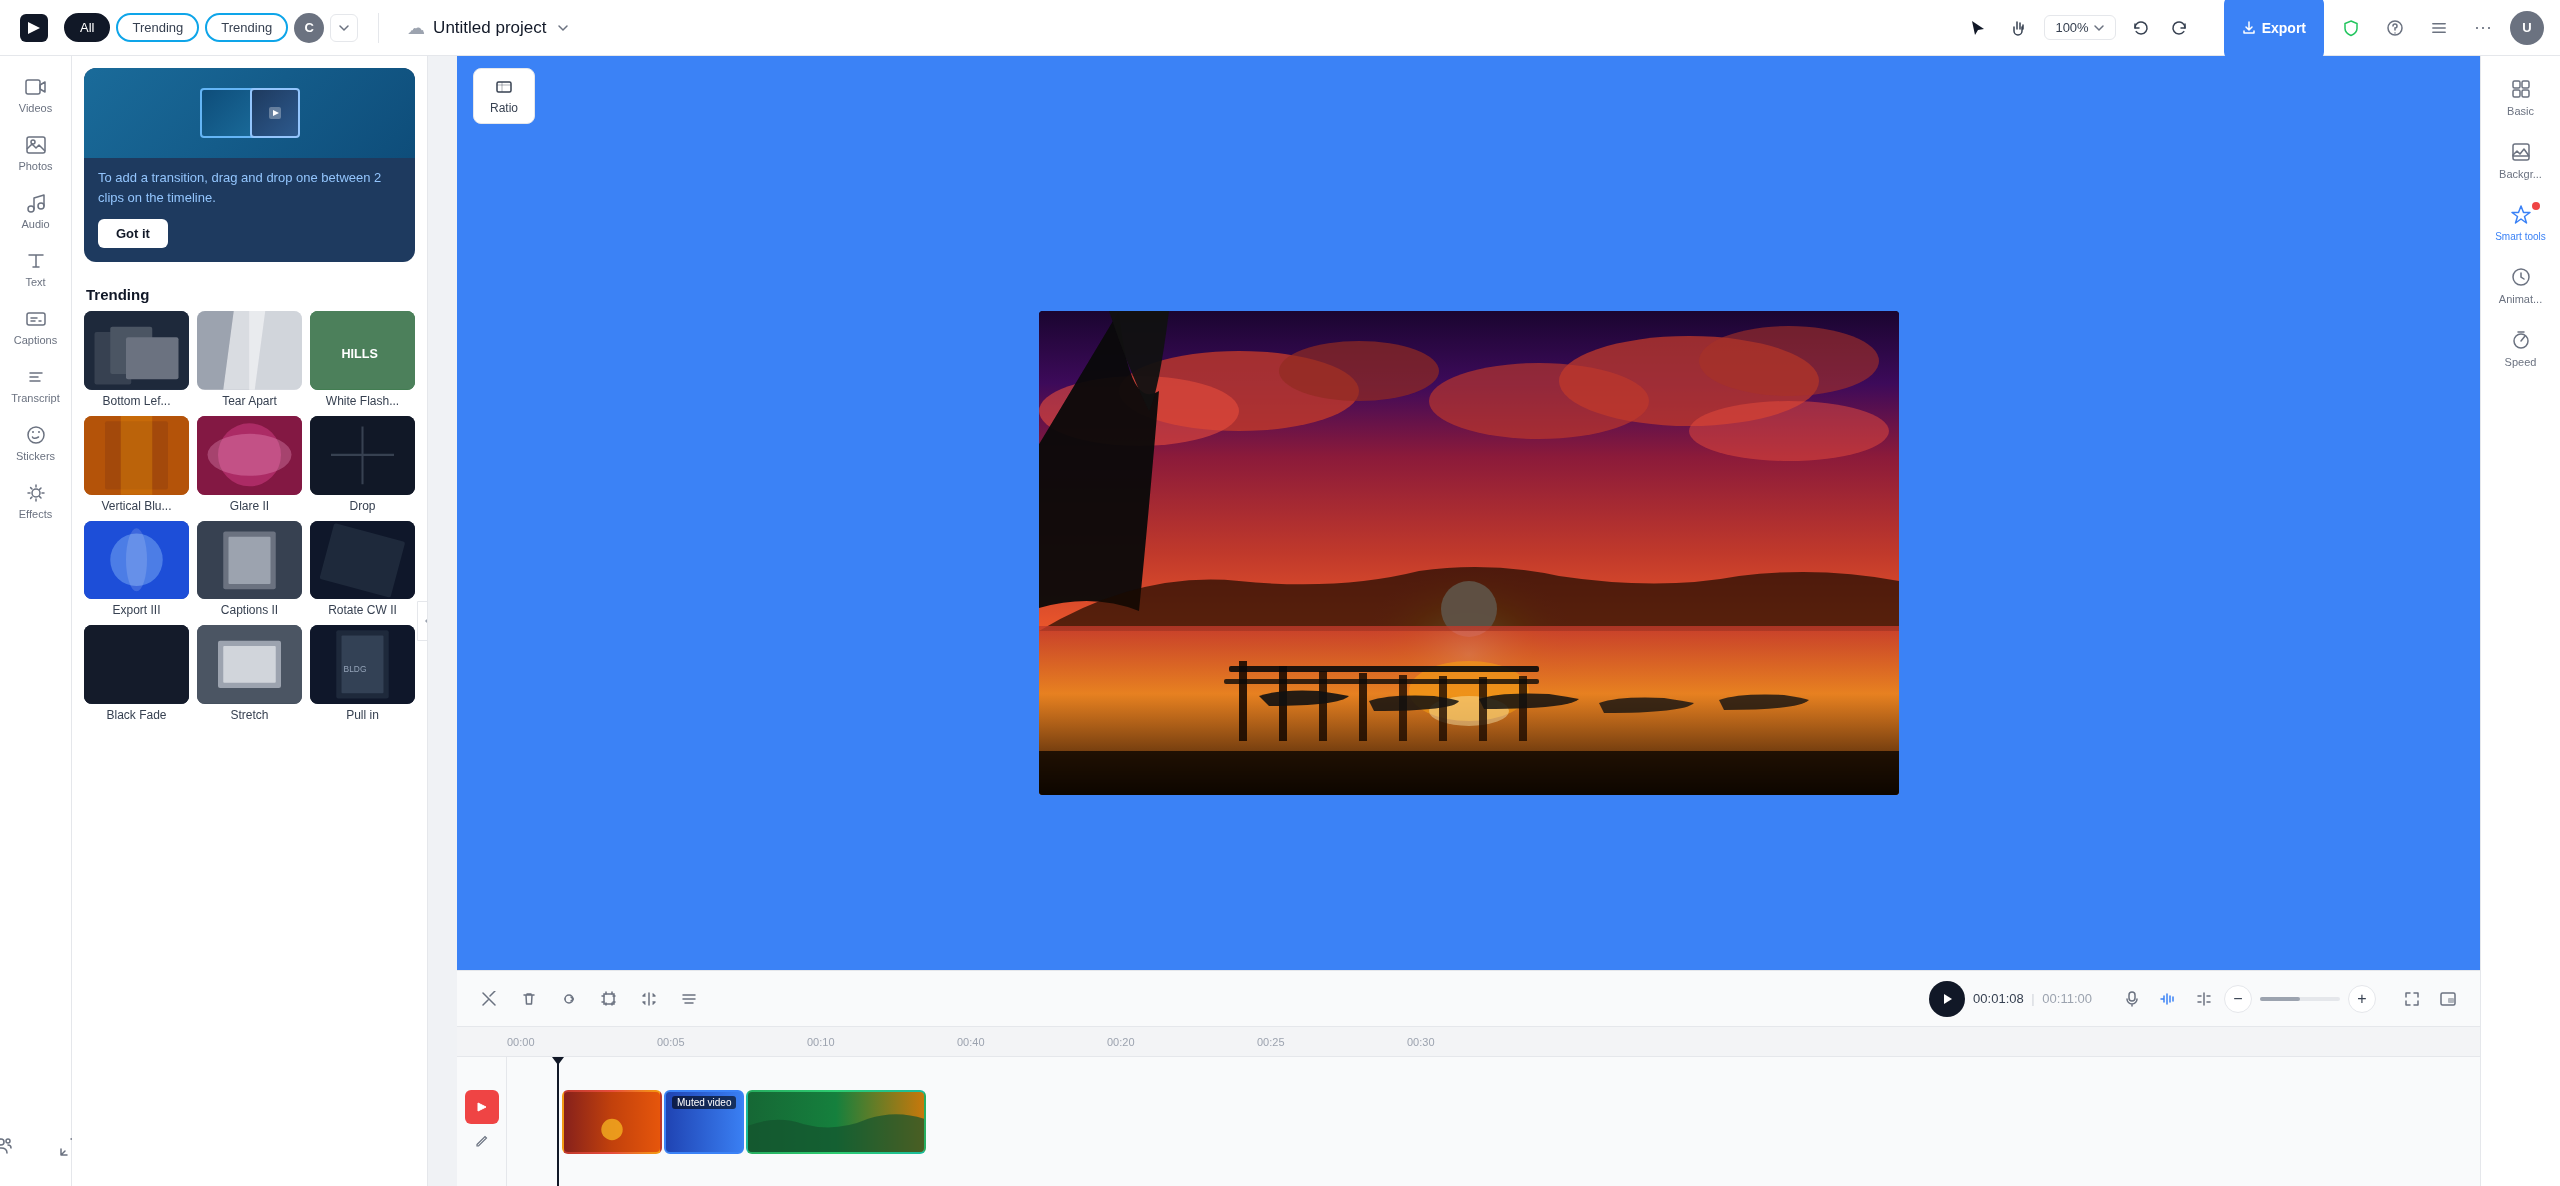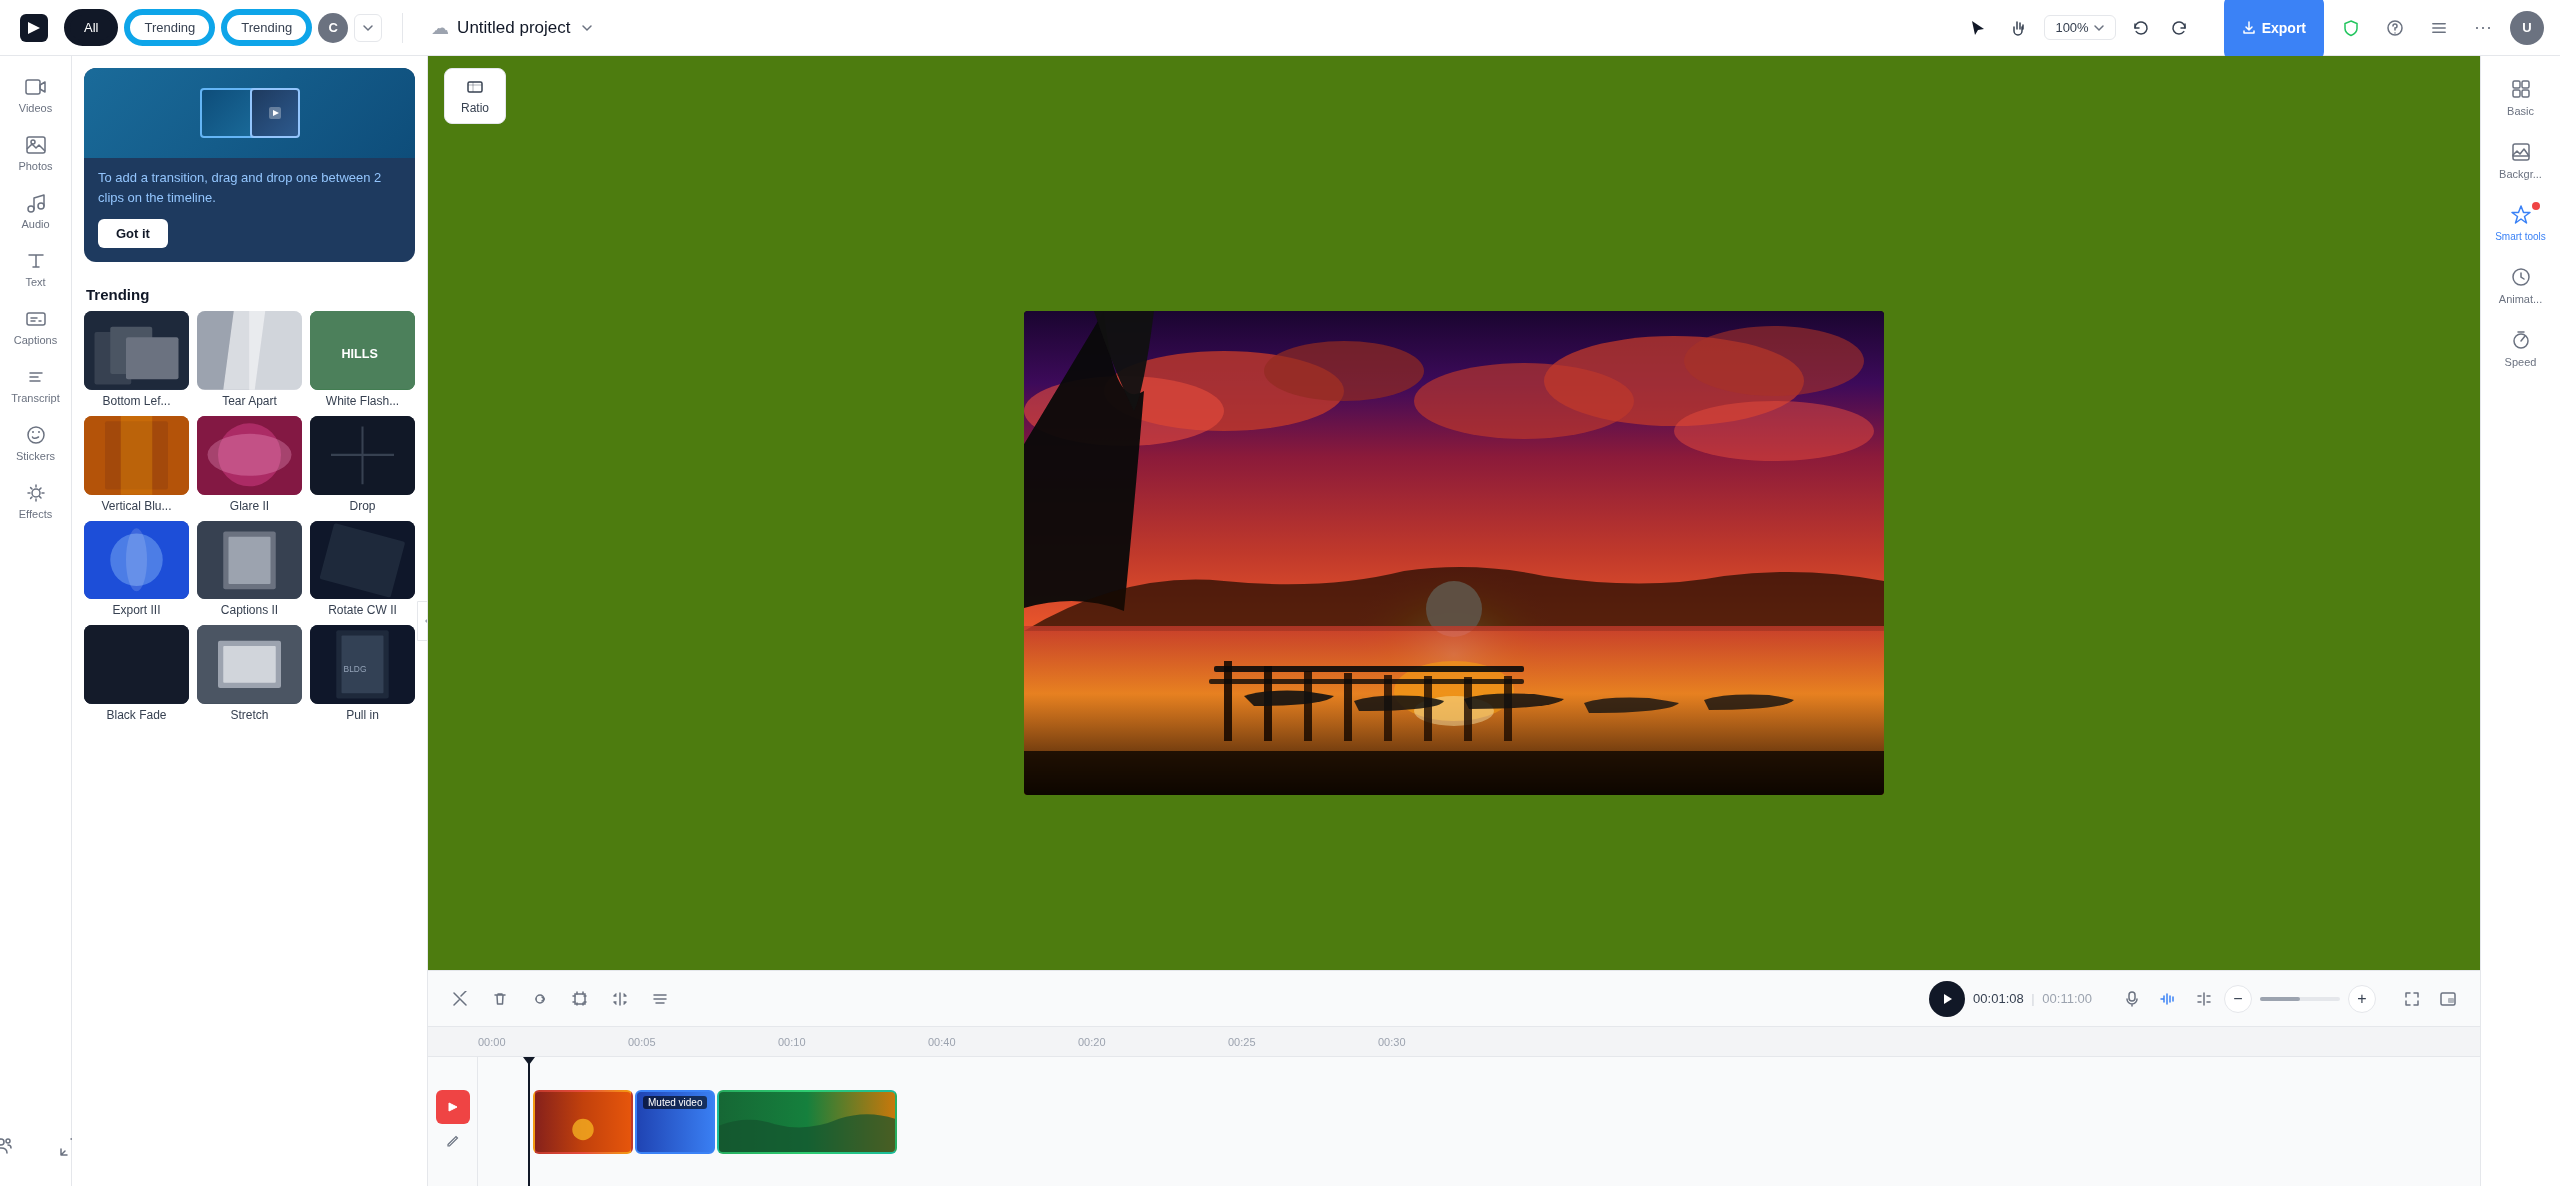--- a/index.html
+++ b/index.html
@@ -19,21 +19,21 @@
     .topbar-logo {
       width: 36px; height: 36px;
       display: flex; align-items: center; justify-content: center;
       flex-shrink: 0;
     }
     .topbar-logo svg { width: 28px; height: 28px; }
     .filter-buttons { display: flex; gap: 6px; align-items: center; }
     .filter-btn {
       padding: 5px 14px;
       border-radius: 20px;
-      border: 6px solid #0ea5e9;
+      border: 2px solid #0ea5e9;
       background: #fff;
       font-size: 13px;
       cursor: pointer;
       color: #374151;
     }
     .filter-btn.active { background: #111827; color: #fff; border-color: #111827; }
     .filter-btn-c {
       width: 30px; height: 30px; border-radius: 50%;
       background: #6b7280; color: #fff;
       border: none; font-size: 13px; font-weight: bold;
@@ -183,22 +183,23 @@
       background: #fff; border: 1px solid #e5e7eb;
       border-radius: 0 6px 6px 0;
       display: flex; align-items: center; justify-content: center;
       cursor: pointer; z-index: 10; color: #9ca3af; font-size: 12px;
     }
 
     
     .preview-area {
       flex: 1;
       display: flex; flex-direction: column;
-      background: #4d7c0f;
+      background: #3b82f6;
       overflow: hidden;
+      margin-left: 29px;
     }
 
     
     .ratio-toolbar {
       padding: 12px 16px;
       display: flex; align-items: center; gap: 8px;
     }
     .ratio-btn {
       display: flex; flex-direction: column; align-items: center;
       gap: 4px; padding: 8px 16px; border-radius: 8px;

